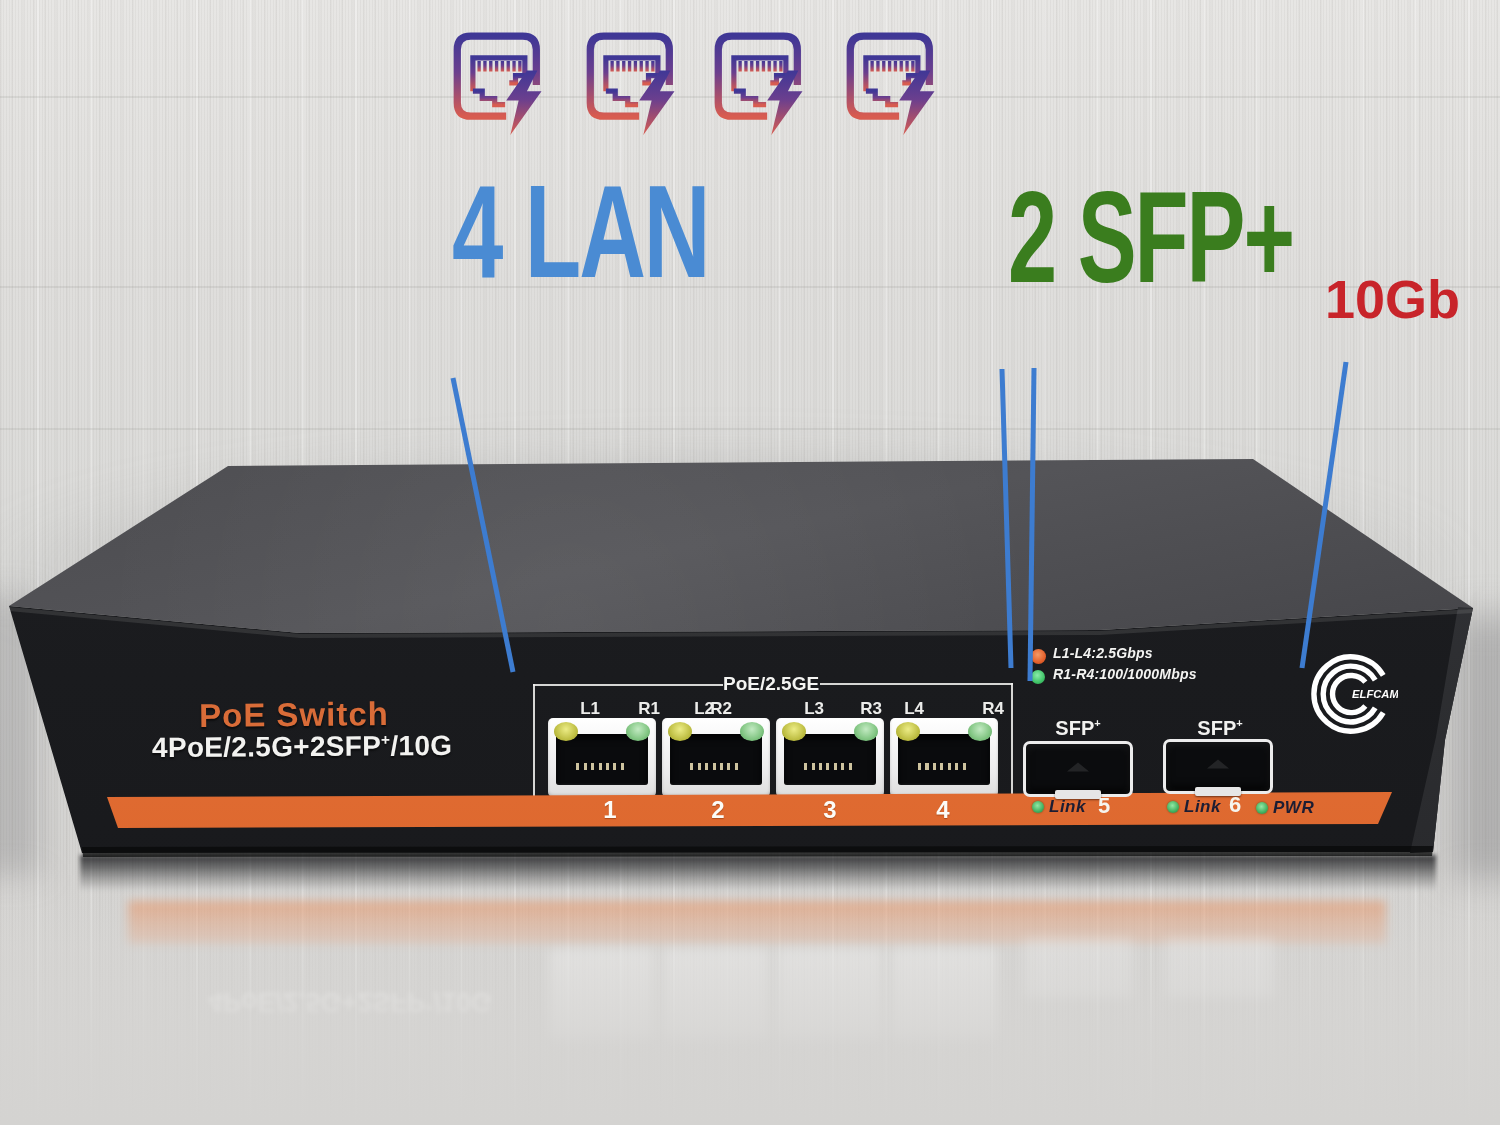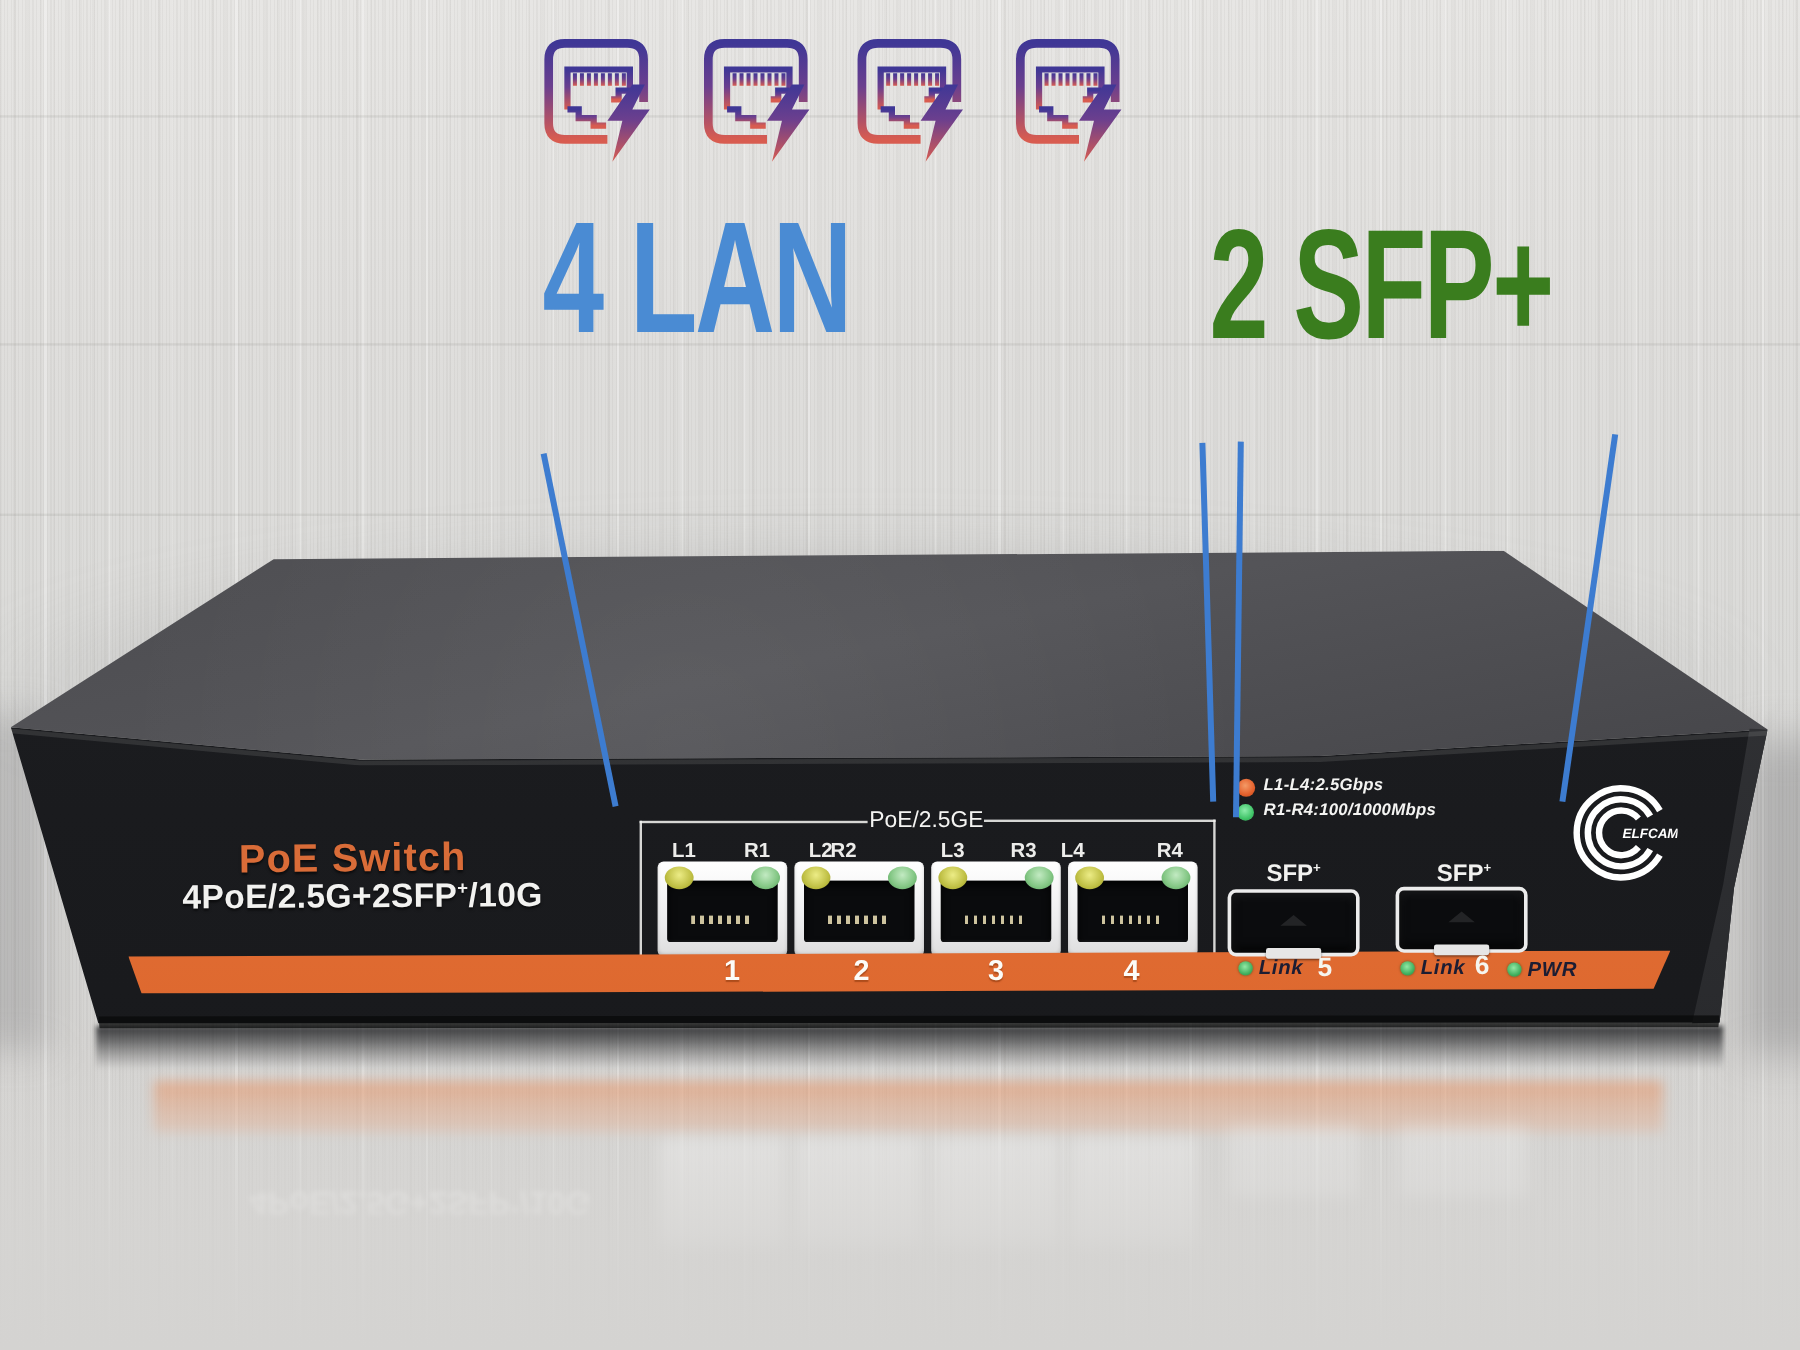--- a/index.html
+++ b/index.html
@@ -63,23 +63,23 @@
     color:#f2f2f0;letter-spacing:.3px;text-shadow:0 2px 2px rgba(0,0,0,.55);transform:rotate(-.4deg);white-space:nowrap;}
   .sup{font-size:.55em;vertical-align:super;}
 
   .pb{position:absolute;background:#f0f0ee;opacity:.88;}
   .pbt1{left:533px;top:684px;width:190px;height:2px}
   .pbt2{left:820px;top:683px;width:193px;height:2px}
   .pbl{left:533px;top:684px;width:2px;height:122px}
   .pbr{left:1011px;top:683px;width:2px;height:122px}
   .pbb1{left:533px;top:804px;width:44px;height:2px}
   .pbb2{left:969px;top:803px;width:44px;height:2px}
-  .pg-label{position:absolute;left:723px;top:673px;width:98px;text-align:center;font-size:19px;font-weight:normal;color:#f4f4f2;}
-
-  .plabel{position:absolute;top:699px;width:40px;text-align:left;font-size:17px;font-weight:bold;color:#ececea;}
+  .pg-label{position:absolute;left:723px;top:673px;width:98px;text-align:left;font-size:19px;font-weight:bold;color:#f4f4f2;}
+
+  .plabel{position:absolute;top:699px;width:40px;text-align:right;font-size:17px;font-weight:bold;color:#ececea;}
   .pl0{left:560px}.pl1{left:620px}.pl2{left:674px}.pl3{left:692px}
   .pl4{left:784px}.pl5{left:842px}.pl6{left:884px}.pl7{left:964px}
 
   .rj45{position:absolute;top:718px;width:108px;height:79px;border-radius:5px;
     background:linear-gradient(180deg,#ffffff,#ebebec 70%,#dddddd);box-shadow:inset 0 -2px 3px rgba(0,0,0,.18);}
   .rp1{left:548px}.rp2{left:662px}.rp3{left:776px}.rp4{left:890px}
   .rj45 .cav{position:absolute;left:8px;right:8px;top:16px;bottom:12px;background:#0a0b0d;border-radius:3px;
     box-shadow:inset 0 4px 7px rgba(0,0,0,.9), inset 0 -1px 2px rgba(255,255,255,.08);}
   .rj45 .pins{position:absolute;left:22%;right:22%;bottom:30%;height:7px;
     background:repeating-linear-gradient(90deg,#d8cda6 0 3px,rgba(0,0,0,0) 3px 7.5px);opacity:.95;}
@@ -197,20 +197,21 @@
     <path d="M83 54 V20 Q83 7 70 7 H20 Q7 7 7 20 V71 Q7 84 20 84 H54" fill="none" stroke="url(#pgrad)" stroke-width="7"></path>
     <path d="M22 60 V28 H72 V45" fill="none" stroke="url(#pgrad)" stroke-width="5"></path>
     <path d="M28 31 V41 M33.6 31 V41 M39.2 31 V41 M44.8 31 V41 M50.4 31 V41 M56 31 V41 M61.6 31 V41 M67.2 31 V41" stroke="url(#pgrad)" stroke-width="3.2"></path>
     <path d="M22 60 H31 V67 H43 V73 H53" fill="none" stroke="url(#pgrad)" stroke-width="5"></path>
     <path d="M72 45 H63 V52 H57" fill="none" stroke="url(#pgrad)" stroke-width="5"></path>
     <path d="M74 40 L54 69 H66 L58 102 L88 60 H74 L84 40 Z" fill="url(#pgrad)"></path>
   </svg>
 
   <div class="lan-title">4 LAN</div>
   <div class="sfp-title">2 SFP+</div>
+  <div class="sfp-speed">10Gb</div>
 
   <div class="face-top"></div>
   <div class="face-top-sheen"></div>
   <div class="face-front"></div>
   <div class="face-side"></div>
   <div class="edge-hl"></div>
   <div class="box-bottom"></div>
   <svg class="groove">
     <path d="M84 646 L1380 622 Q1400 620 1403 638 L1425 820 Q1428 840 1408 842 L136 849 Q116 850 112 833 L67 668 Q62 648 84 646 Z" stroke="rgba(255,255,255,.07)" stroke-width="2.5" fill="none"></path>
   </svg>

